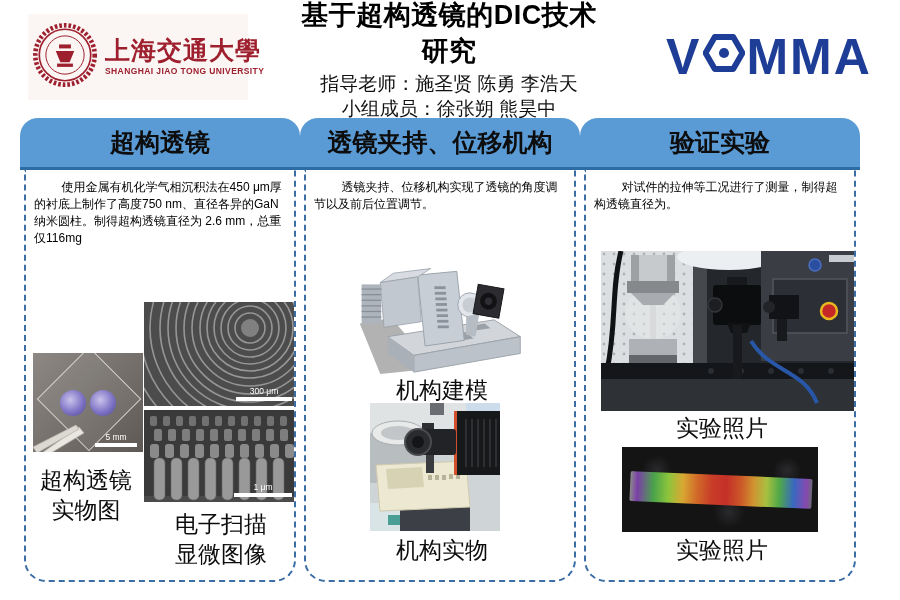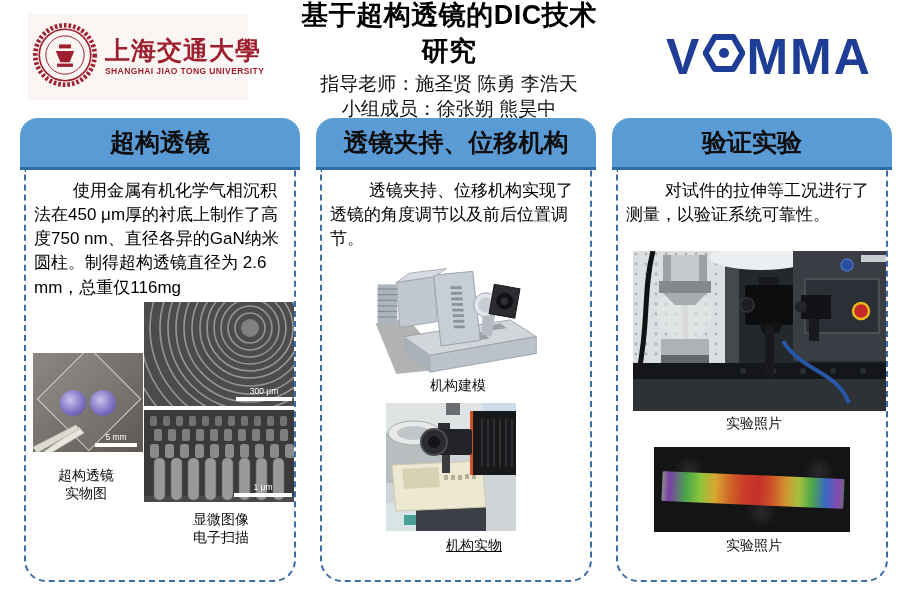--- a/index.html
+++ b/index.html
@@ -13,30 +13,30 @@
   .sjtu-logo{width:220px;height:86px;background:#fbf6f4;display:flex;align-items:center;gap:7px;padding:2px 4px;box-sizing:border-box;}
   .sjtu-text{display:flex;flex-direction:column;line-height:1.05;}
   .sjtu-cn{font-family:"DejaVu Serif","Liberation Serif",serif;font-weight:bold;font-size:25px;color:#9e1f2e;letter-spacing:1px;white-space:nowrap;}
   .sjtu-en{font-size:8.5px;font-weight:bold;color:#9e1f2e;letter-spacing:.4px;margin-top:3px;white-space:nowrap;}
   .title-block{flex:1;text-align:center;padding-top:4px;}
   .main-title{font-size:27px;font-weight:bold;margin:0 0 3px 0;letter-spacing:.5px;}
   .sub-line{font-size:19px;line-height:1.3;color:#111;}
   .vomma{width:238px;display:flex;justify-content:center;align-items:center;color:#1e3d96;font-weight:800;font-size:50px;letter-spacing:2px;line-height:1;}
   .vomma svg{margin:0 1px 0 2px;}
   
-  .columns{display:flex;gap:16px;padding:4px 4px 0 20px;box-sizing:border-box;}
+  .columns{display:flex;padding:4px 4px 0 20px;box-sizing:border-box;}
   .panel{width:280px;flex:0 0 280px;}
   .panel-header{height:52px;background:#5b9bd5;border-radius:18px 18px 0 0;border-bottom:3px solid #2e6da4;
     display:flex;align-items:center;justify-content:center;font-size:25px;font-weight:bold;color:#0d0d0d;box-sizing:border-box;}
   .panel-body{position:relative;height:412px;margin:0 4px;border:2px dashed #3b6ea5;border-top:none;
     border-radius:0 0 22px 22px;box-sizing:border-box;overflow:hidden;}
-  .panel-text{margin:9px 8px 16px;font-size:17px;line-height:1.42;text-indent:2.3em;color:#000;}
+  .panel-text{margin:9px 8px 16px;font-size:12px;line-height:1.42;text-indent:2.3em;color:#000;}
   .fig{position:absolute;overflow:hidden;}
   .fig svg{display:block;}
-  .fig-caption{position:absolute;font-size:14px;color:#0d0d0d;text-align:center;line-height:1.3;}
+  .fig-caption{position:absolute;font-size:23px;color:#0d0d0d;text-align:center;line-height:1.3;}
   .scalebar{position:absolute;right:6px;bottom:5px;color:#fff;font-size:8.5px;text-align:center;line-height:1;}
   .scalebar .bar{height:4px;background:#fff;margin-top:2px;}
   
   .lens-photo{background:linear-gradient(135deg,#8d8883,#5e5954);}
   .diamond{position:absolute;left:19px;top:9px;width:72px;height:72px;transform:rotate(45deg);
     border:1.5px solid #d5d2cb;background:rgba(255,255,255,.06);}
   .lens-dot{position:absolute;width:26px;height:26px;border-radius:50%;
     background:radial-gradient(circle at 40% 38%,#cac3ec,#7e73c5 55%,#4f4791);}
   
   .dic{background:#141414;}
@@ -188,22 +188,22 @@
           <span>1 μm</span>
           <div class="bar" style="width:58px;"></div>
         </div>
       </div>
 
       <div class="fig-caption" style="left:2px;top:296px;width:116px;">
         <div>超构透镜</div>
         <div>实物图</div>
       </div>
       <div class="fig-caption" style="left:118px;top:340px;width:154px;">
+        <div>电子扫描</div>
         <div>显微图像</div>
-        <div>电子扫描</div>
       </div>
     </div>
   </section>
 
   <section class="panel">
     <div class="panel-header">透镜夹持、位移机构</div>
     <div class="panel-body">
       <p class="panel-text">透镜夹持、位移机构实现了透镜的角度调节以及前后位置调节。</p>
 
       <div class="fig" style="left:44px;top:92px;width:180px;height:112px;">
@@ -280,28 +280,28 @@
               <line x1="120" y1="16" x2="120" y2="64"></line>
               <line x1="126" y1="16" x2="126" y2="64"></line>
             </g>
           <rect x="52" y="20" width="12" height="10" fill="#2e2f32"></rect>
           <rect x="48" y="26" width="38" height="26" rx="3" fill="#222326"></rect>
           <circle cx="48" cy="39" r="13" fill="#2a2b2e" stroke="#4a4b4e" stroke-width="2"></circle>
           <circle cx="48" cy="39" r="6" fill="#141518"></circle>
           <rect x="56" y="52" width="8" height="18" fill="#3a3b3e"></rect>
         </svg>
       </div>
-      <div class="fig-caption" style="left:16px;top:366px;width:272px;text-decoration:underline;">机构实物</div>
+      <div class="fig-caption" style="left:0;top:366px;width:272px;">机构实物</div>
     </div>
   </section>
 
   <section class="panel">
     <div class="panel-header">验证实验</div>
     <div class="panel-body">
-      <p class="panel-text">对试件的拉伸等工况进行了测量，以验证系统可靠性。</p>
+      <p class="panel-text">对试件的拉伸等工况进行了测量，制得超构透镜直径为。</p>
 
       <div class="fig" style="left:15px;top:81px;width:258px;height:160px;">
         <svg width="258" height="160" viewBox="0 0 258 160">
           <defs>
             <pattern id="pf" width="10" height="10" patternUnits="userSpaceOnUse">
               <circle cx="3" cy="3" r="1.4" fill="#aeb2b5"></circle>
             </pattern>
           </defs>
           <rect width="258" height="160" fill="#24272c"></rect>
           <rect width="92" height="128" fill="#dcdfe1"></rect>

